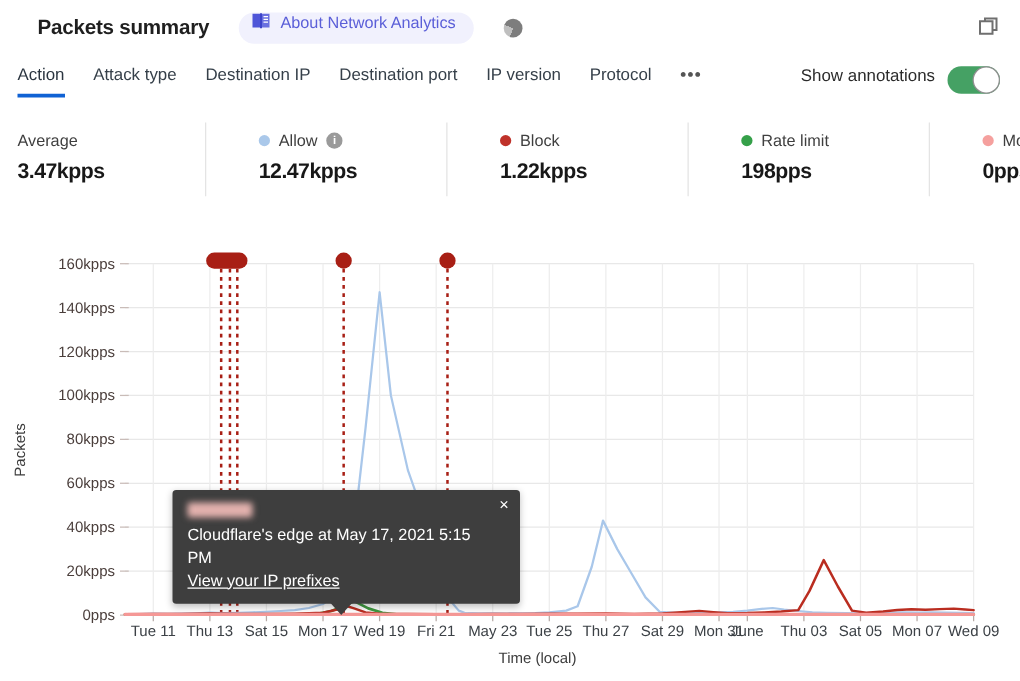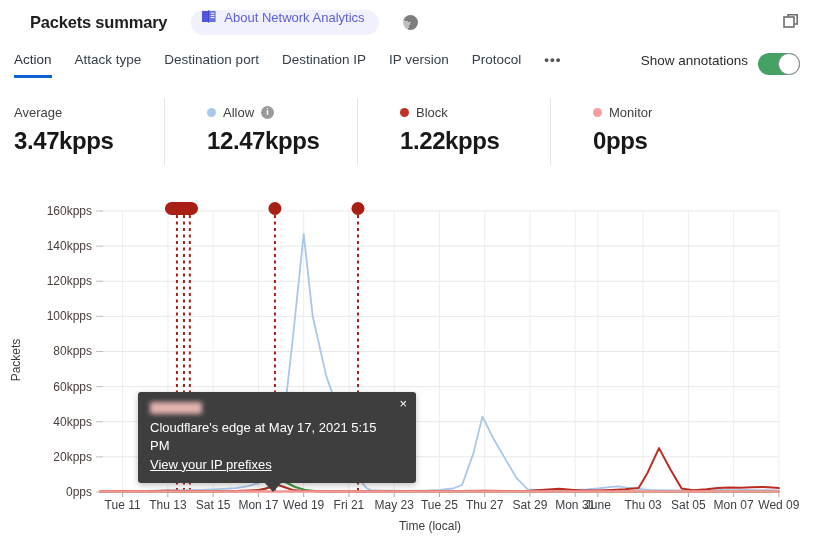--- a/index.html
+++ b/index.html
@@ -29,21 +29,21 @@
 
   
   .stats { position:absolute; top:98px; left:0; display:flex;gap:28px; }
   .stat { width:165px; padding:6px 0 10px 14px; border-right:1px solid #e4e4e4; }
   .stat:last-child { border-right:none; width:150px; }
   .stat-head { display:flex; align-items:center; gap:7px; height:16px; }
   .dot { width:9px; height:9px; border-radius:50%; flex:none; }
   .stat-label { font-size:13px; color:#3f3f3f; }
   .info { width:13px; height:13px; border-radius:50%; background:#9a9a9a; color:#fff;
     font-size:9px; line-height:13px; text-align:center; font-weight:bold; cursor:pointer; }
-  .stat-value { margin-top:7px; font-size:24px; font-weight:600; color:#181818; letter-spacing:-0.4px; }
+  .stat-value { margin-top:7px; font-size:17px; font-weight:600; color:#181818; letter-spacing:-0.4px; }
 
   
   #chart { position:absolute; top:195px; left:0; width:816px; height:350px; }
 
   
   .tooltip { position:absolute; left:138px; top:392px; width:278px; background:#3e3e3e; color:#fff;
     border-radius:3px; padding:8px 26px 9px 12px; font-size:13px; line-height:18.5px; z-index:5;
     box-shadow:0 2px 6px rgba(0,0,0,.25); }
   .tooltip .close { position:absolute; top:5px; right:9px; font-size:13px; color:#fff; cursor:pointer; line-height:13px; }
   .redacted { display:inline-block; width:52px; height:12px; background:#e3b2ae; border-radius:2px;
@@ -69,22 +69,22 @@
   <span class="pie"></span>
 </div>
 <svg class="expand" viewBox="0 0 18 18">
   <rect x="2" y="5" width="10" height="10" fill="none" stroke="#6f6f6f" stroke-width="1.6"></rect>
   <path d="M6 5 V2.8 H15.2 V12 H12" fill="none" stroke="#6f6f6f" stroke-width="1.6"></path>
 </svg>
 
 <div class="tabs">
   <div class="tab active">Action</div>
   <div class="tab">Attack type</div>
+  <div class="tab">Destination IP</div>
   <div class="tab">Destination port</div>
-  <div class="tab">Destination IP</div>
   <div class="tab">IP version</div>
   <div class="tab">Protocol</div>
   <div class="tab more">•••</div>
 </div>
 <div class="annot-ctl">
   <span class="annot-label">Show annotations</span>
   <div class="toggle" style="background: rgb(69, 161, 100);">
       <div class="knob"></div>
     </div>
 </div>
@@ -103,20 +103,27 @@
       <span class="info">i</span>
       </div>
     <div class="stat-value">12.47kpps</div>
   </div>
   <div class="stat">
     <div class="stat-head">
         <span class="dot" style="background: rgb(191, 50, 42);"></span>
       <span class="stat-label">Block</span>
       </div>
     <div class="stat-value">1.22kpps</div>
+  </div>
+  <div class="stat">
+    <div class="stat-head">
+        <span class="dot" style="background: rgb(53, 160, 73);"></span>
+      <span class="stat-label">Rate limit</span>
+      </div>
+    <div class="stat-value">198pps</div>
   </div>
   <div class="stat">
     <div class="stat-head">
         <span class="dot" style="background: rgb(245, 160, 158);"></span>
       <span class="stat-label">Monitor</span>
       </div>
     <div class="stat-value">0pps</div>
   </div>
 </div>
 

